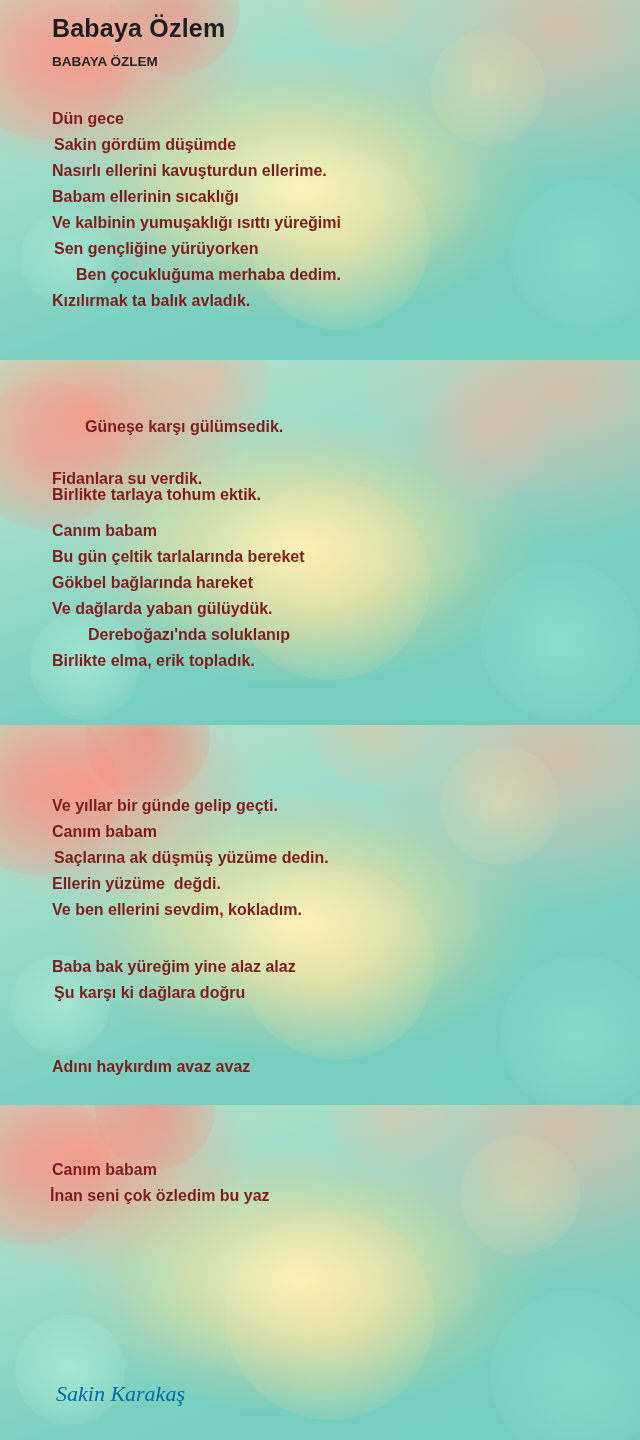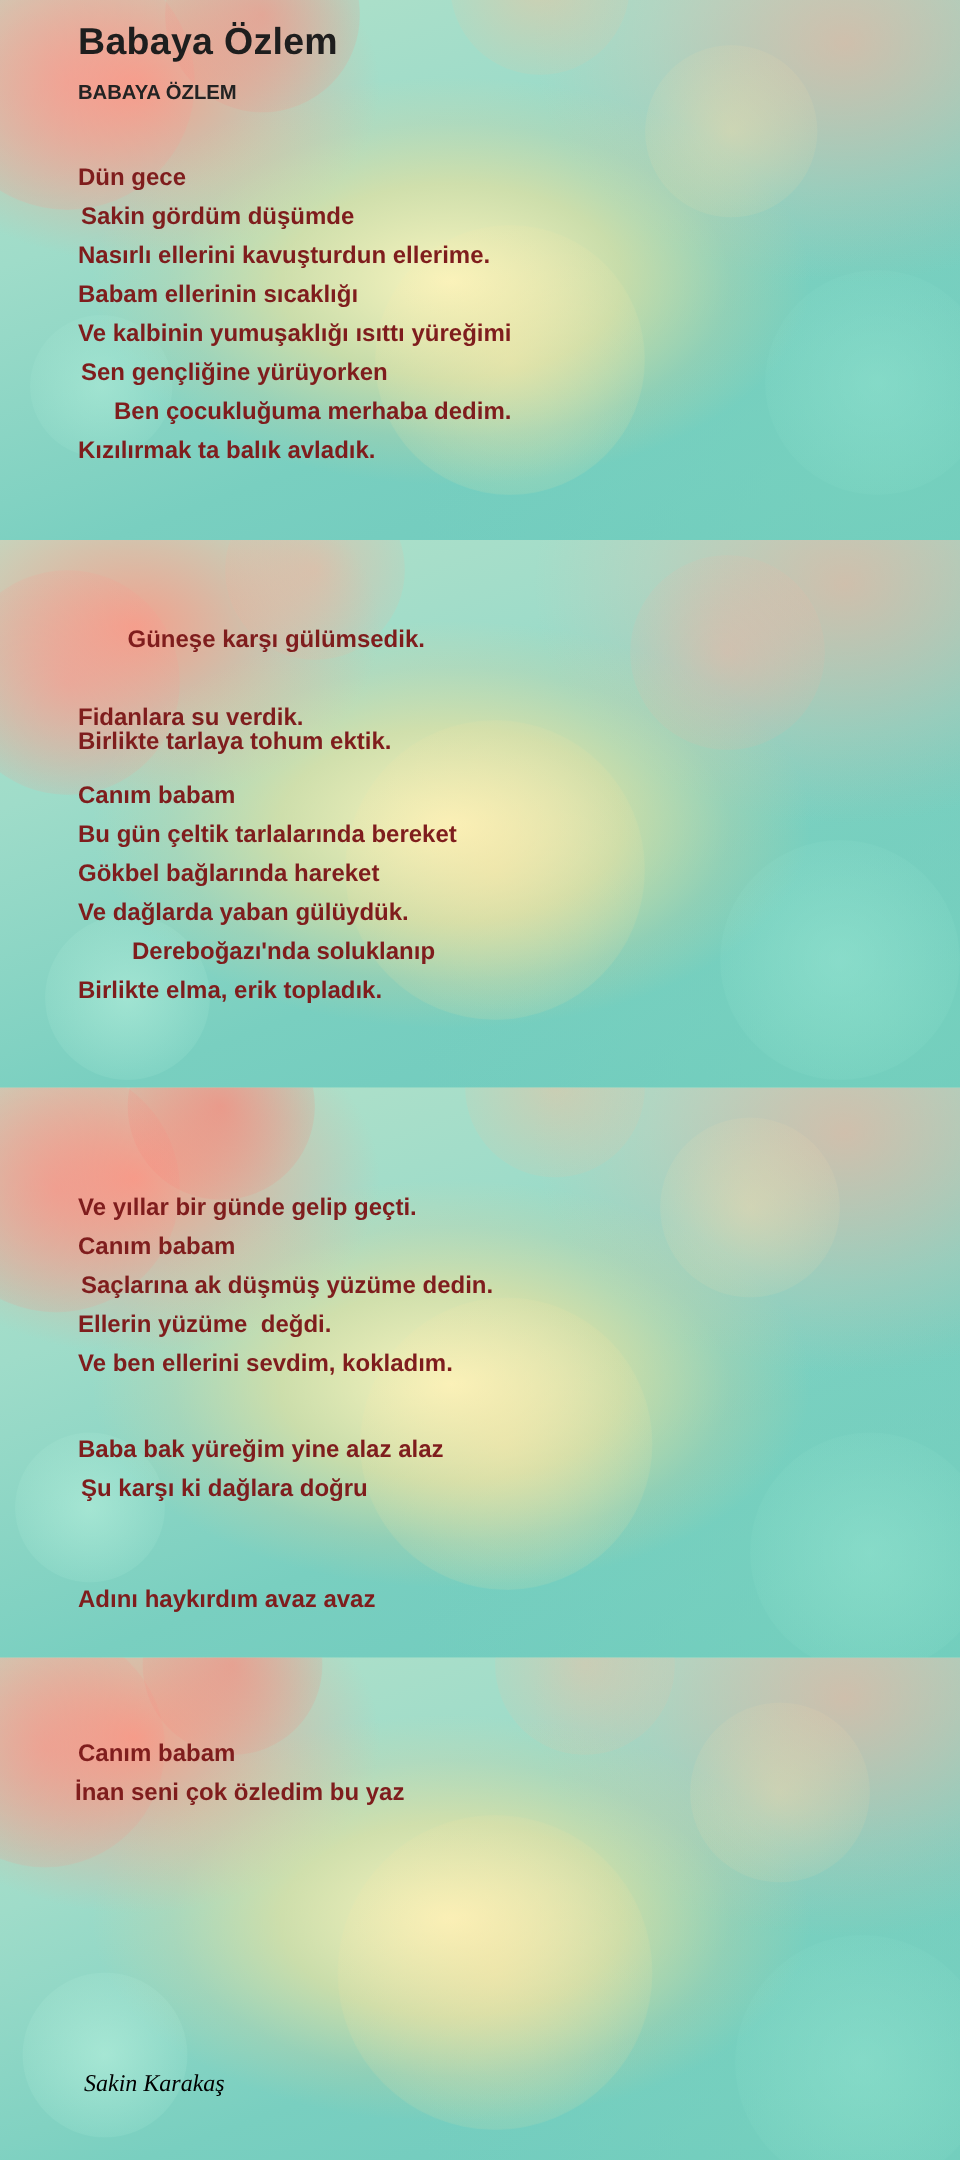--- a/index.html
+++ b/index.html
@@ -81,23 +81,23 @@
     position: absolute;
     font-size: 16px;
     font-weight: bold;
     color: #7f1d1d;
     white-space: pre;
   }
   .author {
     position: absolute;
     left: 56px;
     top: 1381px;
-    font-size: 16px;
+    font-size: 22px;
     font-style: italic;
-    color: #000000;
+    color: #0369a1;
     font-family: "Liberation Serif", serif;
   }
 </style>
 </head>
 <body>
 
 <div class="page">
 
   <div class="panel p1">
     <div class="base"></div>

